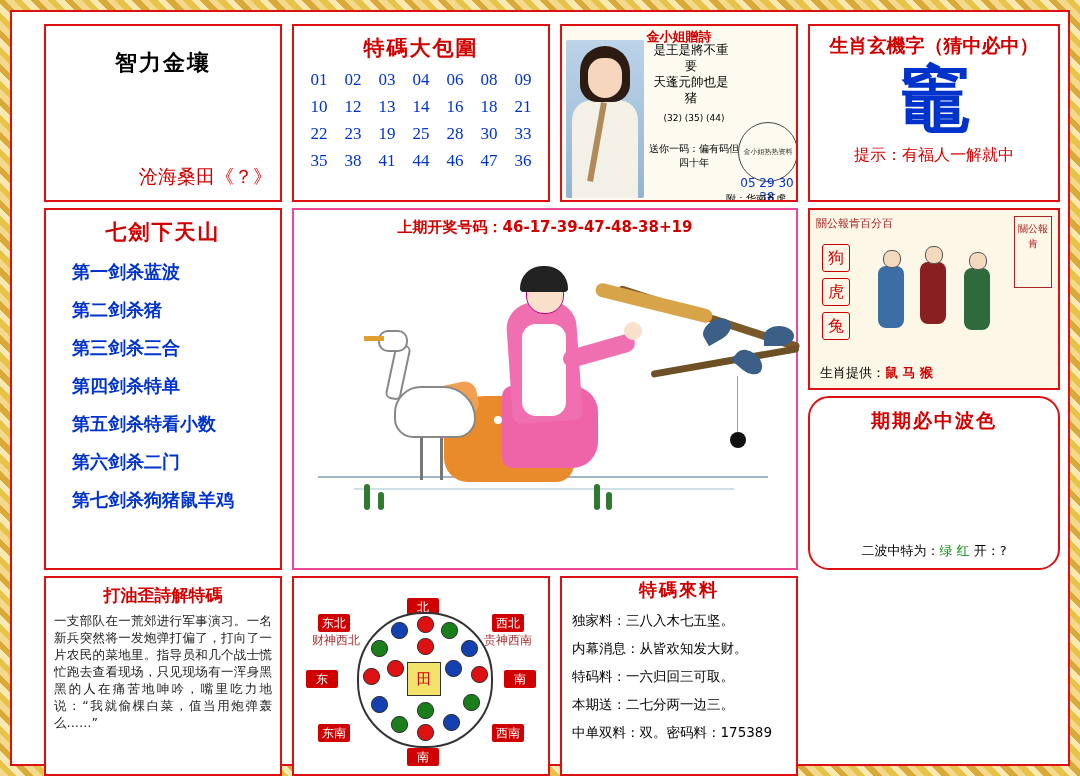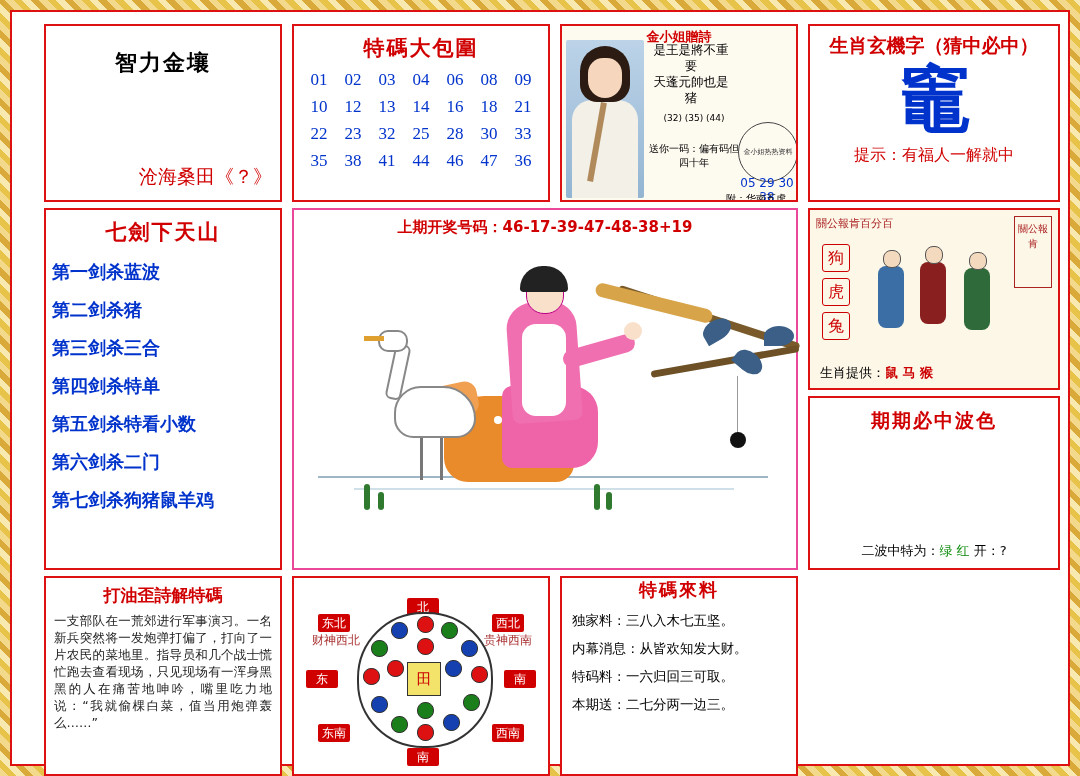--- a/index.html
+++ b/index.html
@@ -55,21 +55,21 @@
 
   
   #xuan{left:796px;top:12px;width:252px;height:178px;}
   #xuan .title{color:#d10000;font-size:19px;text-align:center;margin-top:7px;font-weight:bold;}
   #xuan .bigchar{color:#0033cc;font-size:72px;text-align:center;line-height:76px;font-family:"DejaVu Serif",serif;font-weight:bold;margin-top:2px;}
   #xuan .hint{color:#d10000;font-size:16px;text-align:center;margin-top:8px;}
 
   
   #qijian{left:32px;top:196px;width:238px;height:362px;}
   #qijian .title{color:#d10000;font-size:21px;text-align:center;margin-top:8px;font-weight:bold;letter-spacing:2px;}
-  #qijian .li{color:#0033cc;font-size:18px;margin:14px 0 0 6px;font-weight:bold;}
+  #qijian .li{color:#0033cc;font-size:18px;margin:14px 0 0 26px;font-weight:bold;}
 
   
   #center{left:280px;top:196px;width:506px;height:362px;border:2px solid #ec4899;background:#fff;}
   #center .hdr{color:#d10000;font-size:15px;text-align:center;margin-top:8px;font-weight:bold;}
   #center .issue{color:#000;font-size:26px;font-weight:bold;margin:6px 0 0 18px;}
   .scene{position:absolute;left:0;top:56px;width:100%;height:300px;}
   .ground{position:absolute;left:24px;top:210px;width:450px;height:2px;background:#9fb7c4;}
   .ground2{position:absolute;left:60px;top:222px;width:380px;height:2px;background:#cfe0e8;}
   .lady-robe{position:absolute;left:215px;top:36px;width:70px;height:120px;background:#f06fb0;border-radius:26px 26px 8px 8px;transform:rotate(-4deg);}
   .lady-robe2{position:absolute;left:208px;top:120px;width:96px;height:82px;background:#ef63a9;border-radius:10px 26px 26px 10px;}
@@ -100,21 +100,21 @@
   #guan .t{position:absolute;left:6px;top:6px;font-size:11px;color:#a22;}
   #guan .seal{position:absolute;right:6px;top:6px;width:36px;height:66px;border:1px solid #a22;color:#a22;font-size:10px;text-align:center;line-height:15px;padding-top:4px;}
   #guan .zi{position:absolute;left:12px;top:34px;width:26px;}
   #guan .zi div{width:26px;height:26px;border:1px solid #c00;color:#c00;font-size:16px;text-align:center;line-height:26px;margin-bottom:6px;border-radius:3px;}
   #guan .fig{position:absolute;left:58px;top:22px;width:150px;height:120px;}
   #guan .f-body{position:absolute;width:26px;height:62px;background:#3a6ea5;border-radius:8px;}
   #guan .f-head{position:absolute;width:16px;height:16px;background:#f3d9bd;border-radius:8px;border:1px solid #555;}
   #guan .prov{position:absolute;left:10px;bottom:6px;font-size:13px;color:#000;}
   #guan .prov b{color:#c00;}
 
-  #bose{left:796px;top:384px;width:252px;height:174px;}
+  #bose{left:796px;top:384px;width:252px;height:174px;border-radius:21px;}
   #bose .title{color:#d10000;font-size:19px;text-align:center;margin-top:10px;font-weight:bold;letter-spacing:2px;}
   #bose .foot{position:absolute;left:0;bottom:8px;width:100%;text-align:center;font-size:13px;color:#000;}
 
   
   #dayou{left:32px;top:564px;width:238px;height:200px;}
   #dayou .title{color:#d10000;font-size:17px;text-align:center;margin-top:6px;font-weight:bold;}
   #dayou p{color:#222;font-size:12.5px;line-height:17px;margin:5px 8px 0 8px;text-align:justify;}
 
   #wheel{left:280px;top:564px;width:258px;height:200px;}
   #wheel .lbl{position:absolute;font-size:12px;color:#a33;margin-top:48px;}
@@ -160,21 +160,21 @@
         <span class="n">12</span>
         <span class="n">13</span>
         <span class="n">14</span>
         <span class="n">16</span>
         <span class="n">18</span>
         <span class="n">21</span>
       </div>
       <div class="row">
         <span class="n">22</span>
         <span class="n">23</span>
-        <span class="n">32</span>
+        <span class="n">19</span>
         <span class="n">25</span>
         <span class="n">28</span>
         <span class="n">30</span>
         <span class="n">33</span>
       </div>
       <div class="row">
         <span class="n">35</span>
         <span class="n">38</span>
         <span class="n">41</span>
         <span class="n">44</span>
@@ -334,17 +334,20 @@
     </div>
     <div class="l">
       <span>内幕消息：</span><span class="v">从皆欢知发大财。</span>
     </div>
     <div class="l">
       <span>特码料：</span><span class="v">一六归回三可取。</span>
     </div>
     <div class="l">
       <span>本期送：</span><span class="v">二七分两一边三。</span>
     </div>
+    <div class="l">
+      <span>中单双料：</span><span class="v">双。密码料：175389</span>
+    </div>
   </div>
 
 
 </div>
 </div>
 
 </body></html>

